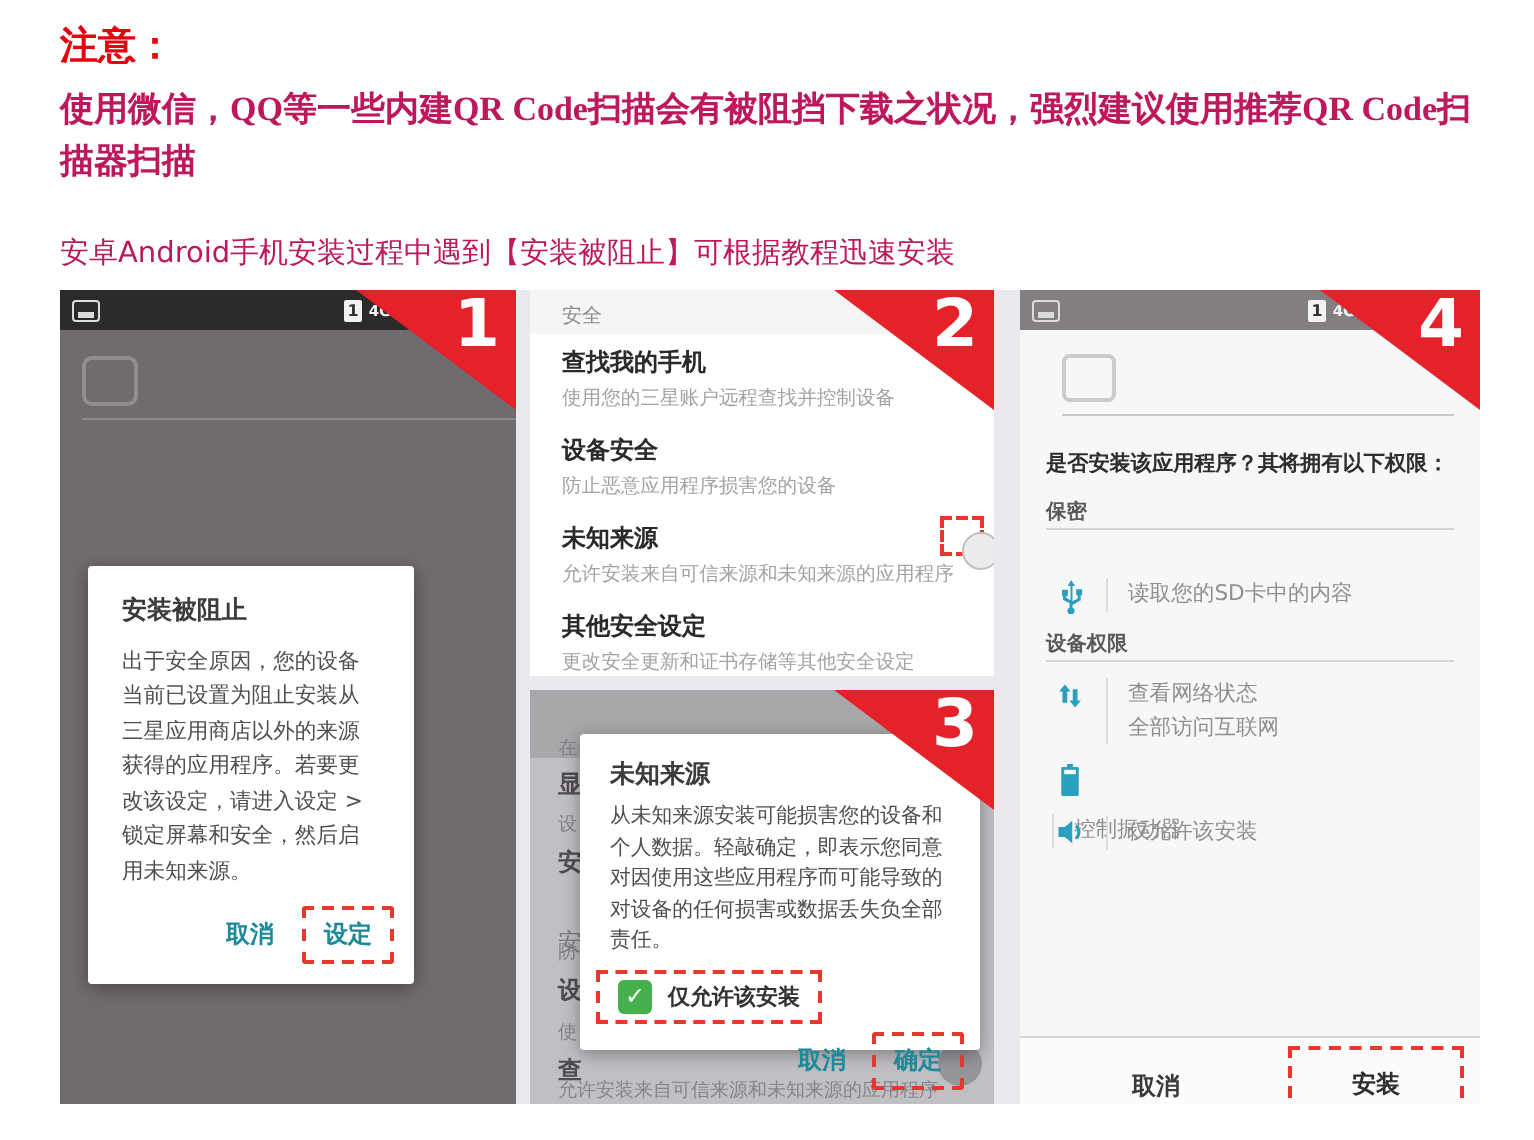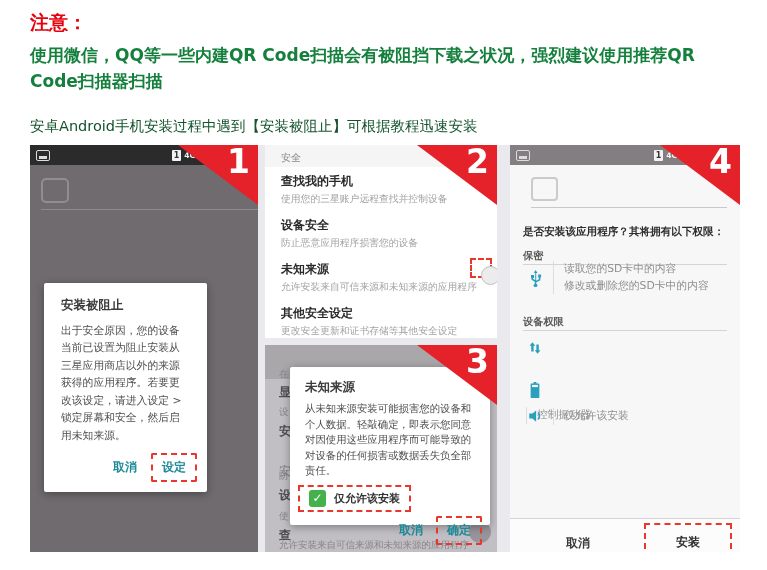--- a/index.html
+++ b/index.html
@@ -2,22 +2,22 @@
 <html><head>
 <meta charset="utf-8">
 <style>
   html,body{margin:0;padding:0;}
   body{width:767px;height:570px;background:#fff;position:relative;overflow:hidden;
        font-family:"DejaVu Sans","Liberation Sans",sans-serif;-webkit-font-smoothing:antialiased;}
   .abs{position:absolute;}
 
   
   .notice-title{left:30px;top:10px;font-size:19px;font-weight:700;color:#e8000d;}
-  .notice-body{left:30px;top:42px;width:716px;font-size:17px;font-weight:700;color:#15803d;line-height:1.55;}
-  .intro{left:30px;top:117px;font-size:14.5px;color:#14532d;}
+  .notice-body{left:30px;top:42px;width:716px;font-size:17px;font-weight:700;color:#be185d;line-height:1.55;font-family:Liberation Serif, serif;}
+  .intro{left:30px;top:117px;font-size:14.5px;color:#be185d;}
 
   
   .shots{left:30px;top:145px;width:710px;height:407px;background:#e9e9ee;}
   .panel{position:absolute;overflow:hidden;background:#fff;}
   .p1{left:0;top:0;width:228px;height:407px;}
   .p2{left:235px;top:0;width:232px;height:193px;}
   .p3{left:235px;top:200px;width:232px;height:207px;background:#c2bfc4;}
   .p4{left:480px;top:0;width:230px;height:407px;}
 
   
@@ -81,21 +81,21 @@
   .app-ph4{left:21px;top:12px;width:23px;height:20px;border:2px solid #cbcbcb;border-radius:4px;}
   .p4-line{left:21px;top:42px;right:13px;height:1px;background:#c9c9c9;}
   .p4-title{left:13px;top:60px;width:210px;font-size:10.6px;font-weight:700;color:#2e2e2e;white-space:nowrap;}
   .p4-sec{left:13px;font-size:10.2px;font-weight:700;color:#5a5a5a;}
   .sec1{top:84px;} .secline{left:13px;right:13px;height:1px;background:#d4d4d4;}
   .secline1{top:99px;} .sec2{top:150px;} .secline2{top:165px;}
   .perm{position:absolute;left:16px;display:flex;align-items:flex-start;gap:9px;}
   .perm-icon{width:18px;display:flex;justify-content:center;padding-top:1px;}
   .perm-text{border-left:1px solid #ddd;padding-left:10px;}
   .perm-line{font-size:10.8px;color:#8f8f8f;line-height:1.55;}
-  .permA{top:96px;align-items:center;} .permB{top:174px;} .permC{top:216px;flex-direction:column;} .permD{top:243px;}
+  .permA{top:124px;} .permB{top:174px;} .permC{top:216px;flex-direction:column;} .permD{top:243px;}
   .p4-btnbar{left:0;right:0;top:353px;bottom:0;background:#fcfcfc;border-top:1px solid #d5d5d5;}
   .p4-cancel{position:absolute;left:38px;top:13px;font-size:12px;font-weight:700;color:#3a3a3a;padding:3px 18px;cursor:pointer;}
   .p4-install-box{position:absolute;right:8px;top:4px;border:2px dashed #e8372d;padding:6px 30px;cursor:pointer;}
   .p4-install{font-size:12px;font-weight:700;color:#2e2e2e;}
 </style>
 </head>
 <body>
 
 <div class="abs notice-title">注意：</div>
 <div class="abs notice-body">使用微信，QQ等一些内建QR Code扫描会有被阻挡下载之状况，强烈建议使用推荐QR Code扫描器扫描</div>
@@ -207,33 +207,36 @@
       <div class="abs secline secline1"></div>
 
       <div class="perm permA">
         <span class="perm-icon">
           <svg width="15" height="17" viewBox="0 0 24 28">
               <path fill="#29a0bd" d="M12 0l3.5 5h-2.3v12.6l4.3-2.4v-2.7h-1.2V7.6h4.9v4.9h-1.2v4.2l-6.8 3.8v2.1a3 3 0 1 1-2.4 0v-3.4l-5.4-3V13H4.6V8.1h4.9V13H8.2v1.7l3.4 1.9V5H9.3L12 0z"></path>
             </svg>
         </span>
         <span class="perm-text">
           <div class="perm-line">读取您的SD卡中的内容</div>
-          <div class="perm-line">修改或删除您的SD卡中的内容</div>
         </span>
       </div>
 
       <div class="abs p4-sec sec2">设备权限</div>
       <div class="abs secline secline2"></div>
 
       <div class="perm permB">
         <span class="perm-icon">
           <svg width="14" height="16" viewBox="0 0 24 28">
               <path fill="#29a0bd" d="M7.5 4l5 6H9.6v10H5.4V10H2.5l5-6z"></path>
               <path fill="#29a0bd" d="M16.5 24l-5-6h2.9V8h4.2v10h2.9l-5 6z"></path>
             </svg>
+        </span>
+        <span class="perm-text">
+          <div class="perm-line">查看网络状态</div>
+          <div class="perm-line">全部访问互联网</div>
         </span>
       </div>
 
       <div class="perm permC">
         <span class="perm-icon">
           <svg width="12" height="16" viewBox="0 0 16 22">
               <path fill="#29a0bd" d="M6 0h4v2h3a1 1 0 0 1 1 1v18a1 1 0 0 1-1 1H3a1 1 0 0 1-1-1V3a1 1 0 0 1 1-1h3V0z"></path>
               <rect x="4" y="4" width="8" height="3" fill="#f7f7f7"></rect>
             </svg>
         </span>

